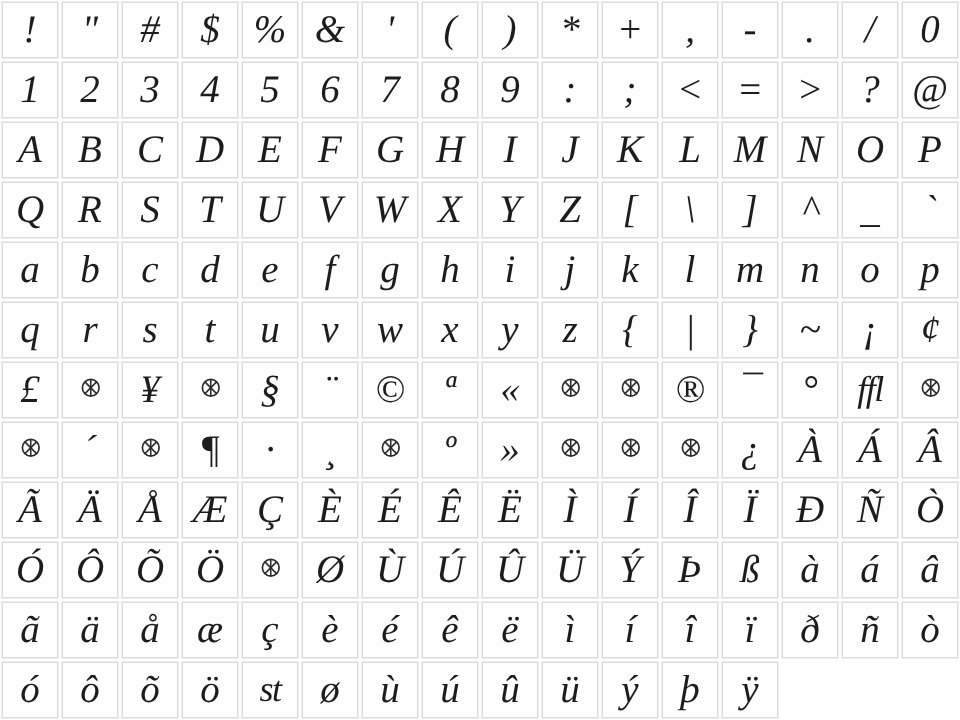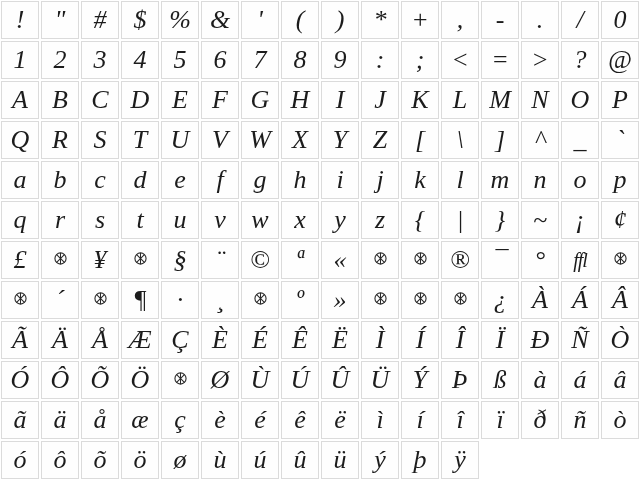--- a/index.html
+++ b/index.html
@@ -29,21 +29,21 @@
     line-height: 36px;
     text-align: center;
     font-family: "Liberation Serif", "DejaVu Serif", serif;
     font-style: italic;
     font-weight: 400;
     font-size: 26px;
     color: #1c1c1c;
     white-space: nowrap;
   }
   .glyph.lig {
-    font-size: 20px;
+    font-size: 24px;
     letter-spacing: -1px;
   }
   .cell.notdef {
     display: flex;
     align-items: center;
     justify-content: center;
   }
   .notdef-icon {
     width: 13px;
     height: 13px;
@@ -657,20 +657,23 @@
     <div class="cell">
       <span class="glyph">ô</span>
     </div>
     <div class="cell">
       <span class="glyph">õ</span>
     </div>
     <div class="cell">
       <span class="glyph">ö</span>
     </div>
     <div class="cell">
+      <span class="glyph lig">st</span>
+    </div>
+    <div class="cell">
       <span class="glyph">ø</span>
     </div>
     <div class="cell">
       <span class="glyph">ù</span>
     </div>
     <div class="cell">
       <span class="glyph">ú</span>
     </div>
     <div class="cell">
       <span class="glyph">û</span>

